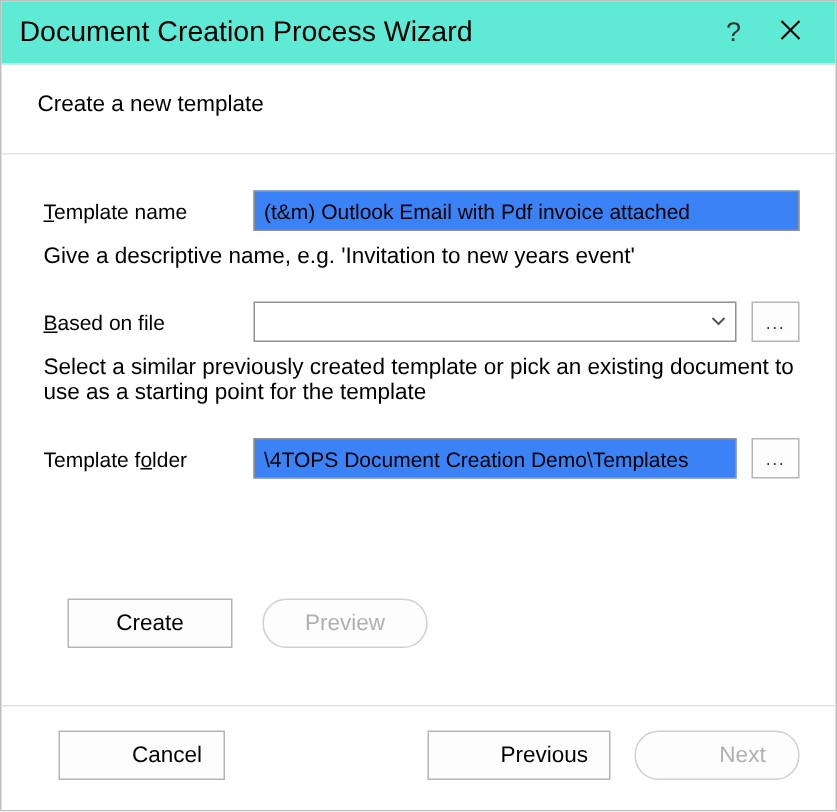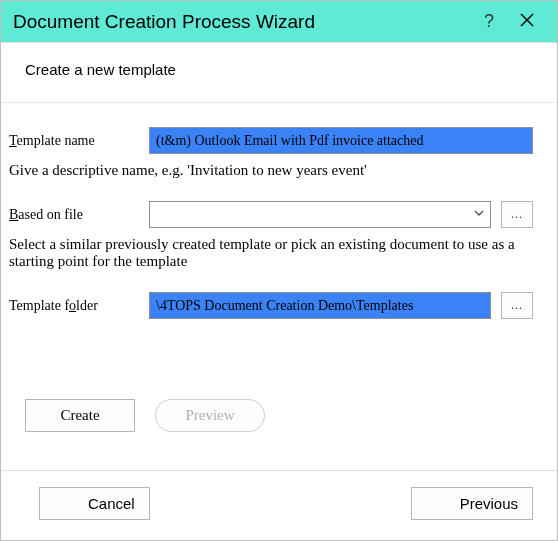--- a/index.html
+++ b/index.html
@@ -50,23 +50,22 @@
     cursor: pointer;
   }
   .close-btn svg { width: 14px; height: 14px; }
   .subheader {
     padding: 18px 21px 24px 24px;
     font-size: 15px;
     border-bottom: 1px solid #e5e5e5;
   }
   .body {
     flex: 1;
-    padding: 24px 24px 12px 8px;
+    padding: 24px 24px 12px 28px;
     position: relative;
-    font-family: Liberation Serif, serif;
   }
   .row {
     display: flex;
     align-items: center;
     gap: 10px;
     margin-bottom: 8px;
   }
   .label-col {
     width: 130px;
     flex-shrink: 0;
@@ -210,15 +209,16 @@
       <button class="btn">Create</button>
       <button class="btn disabled">Preview</button>
     </div>
 
   </div>
 
   <div class="footer">
     <button class="btn">Cancel</button>
     <div class="spacer"></div>
     <button class="btn">Previous</button>
+    <button class="btn disabled">Next</button>
   </div>
 
 </div>
 
 </body></html>

